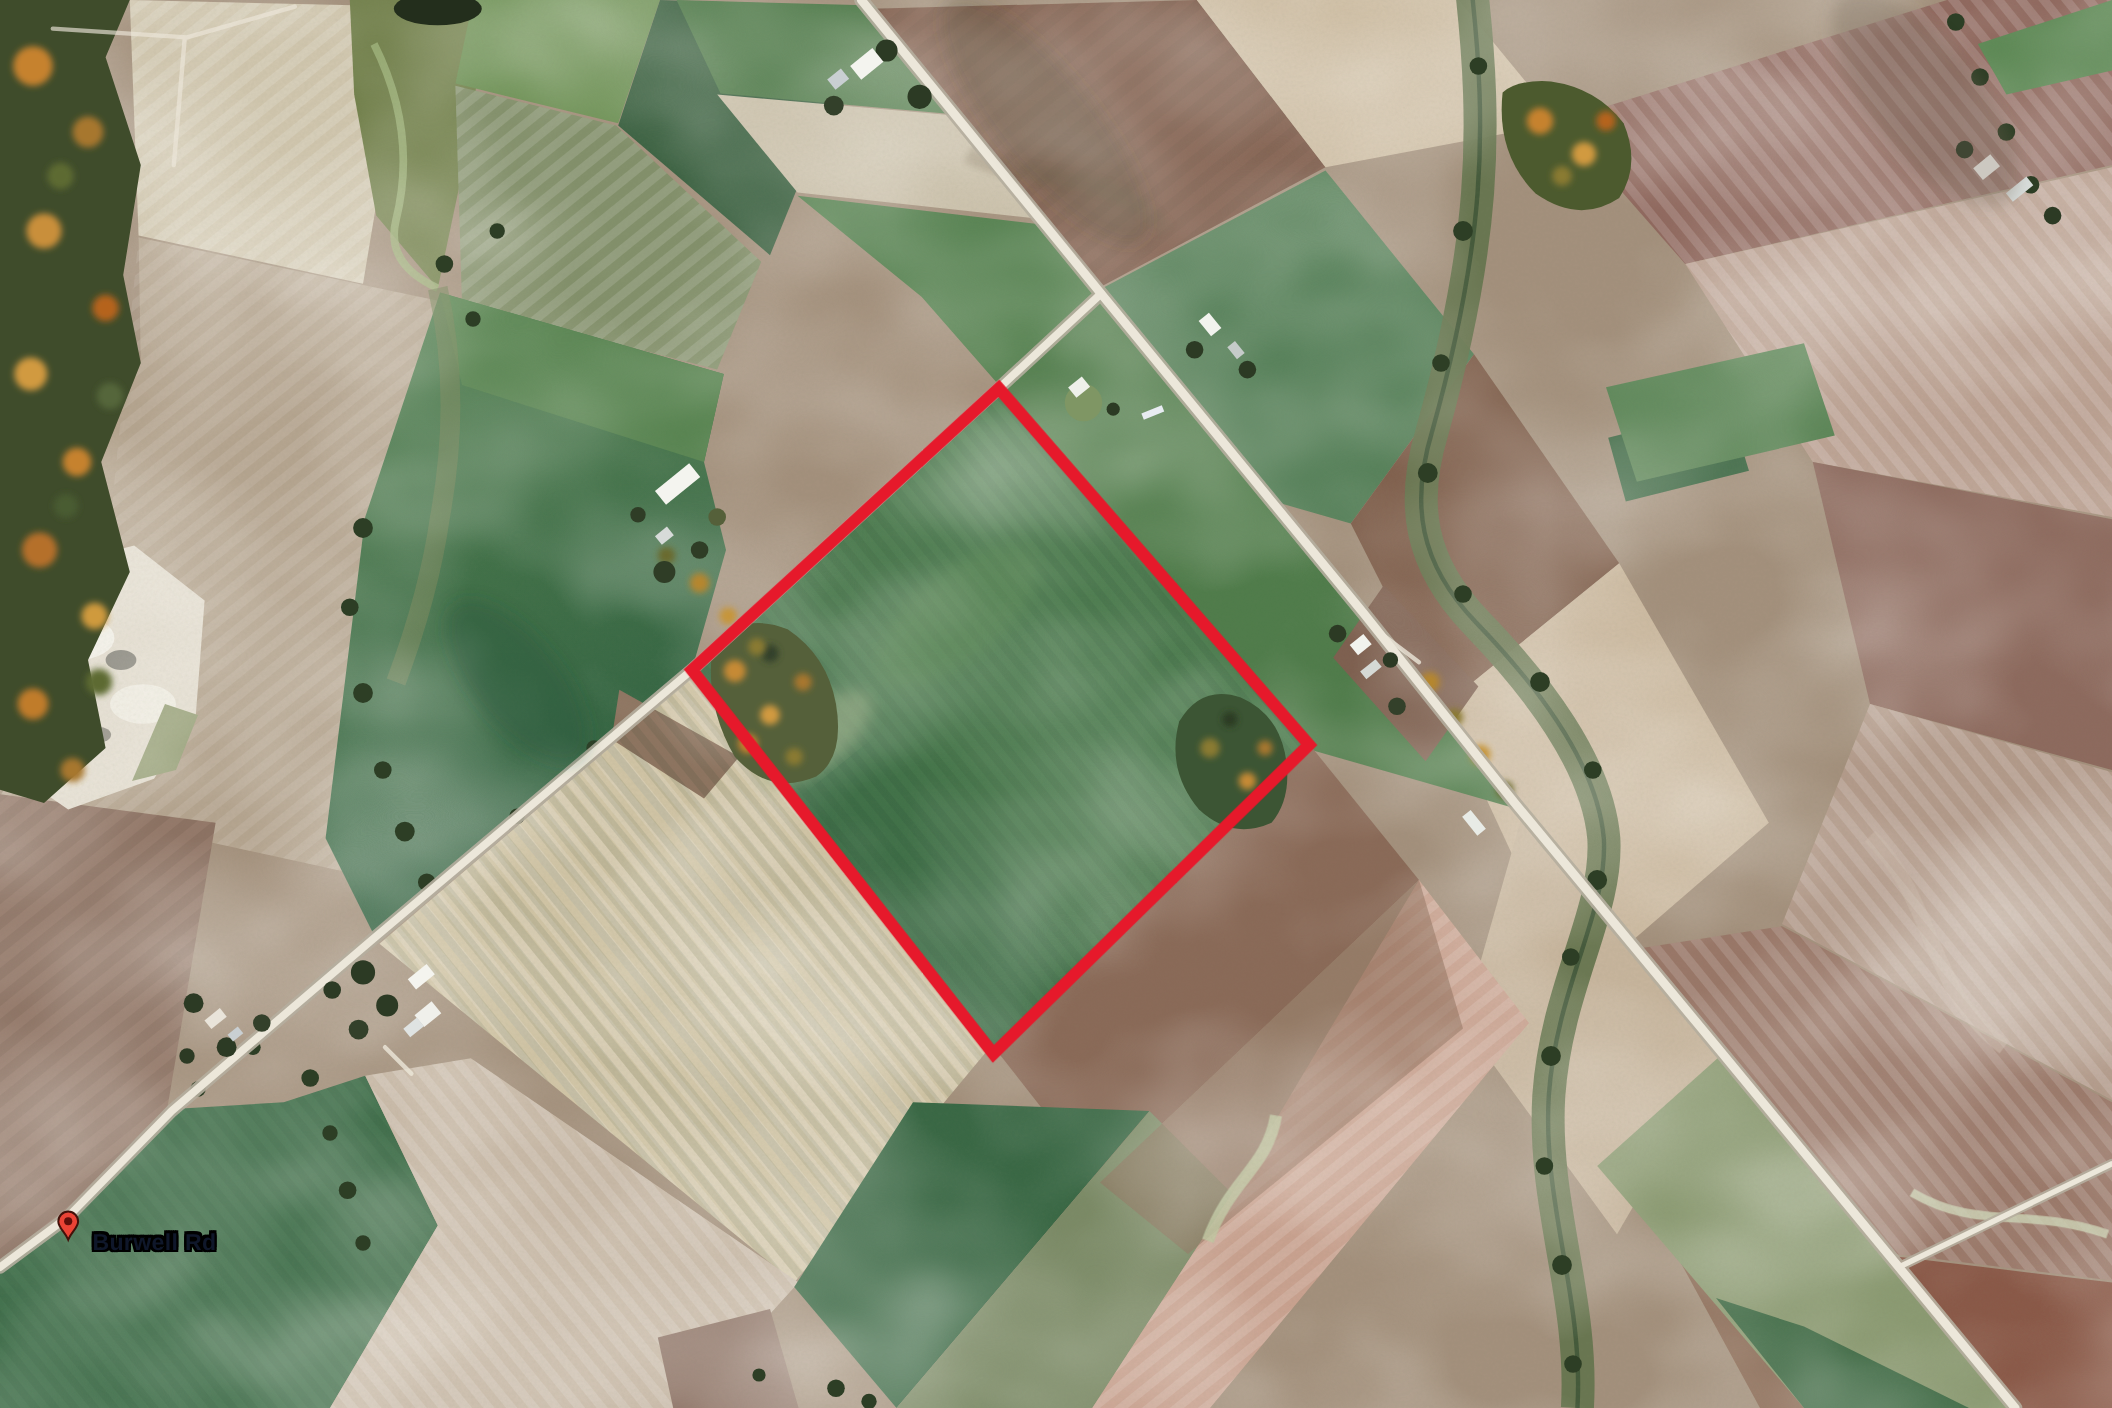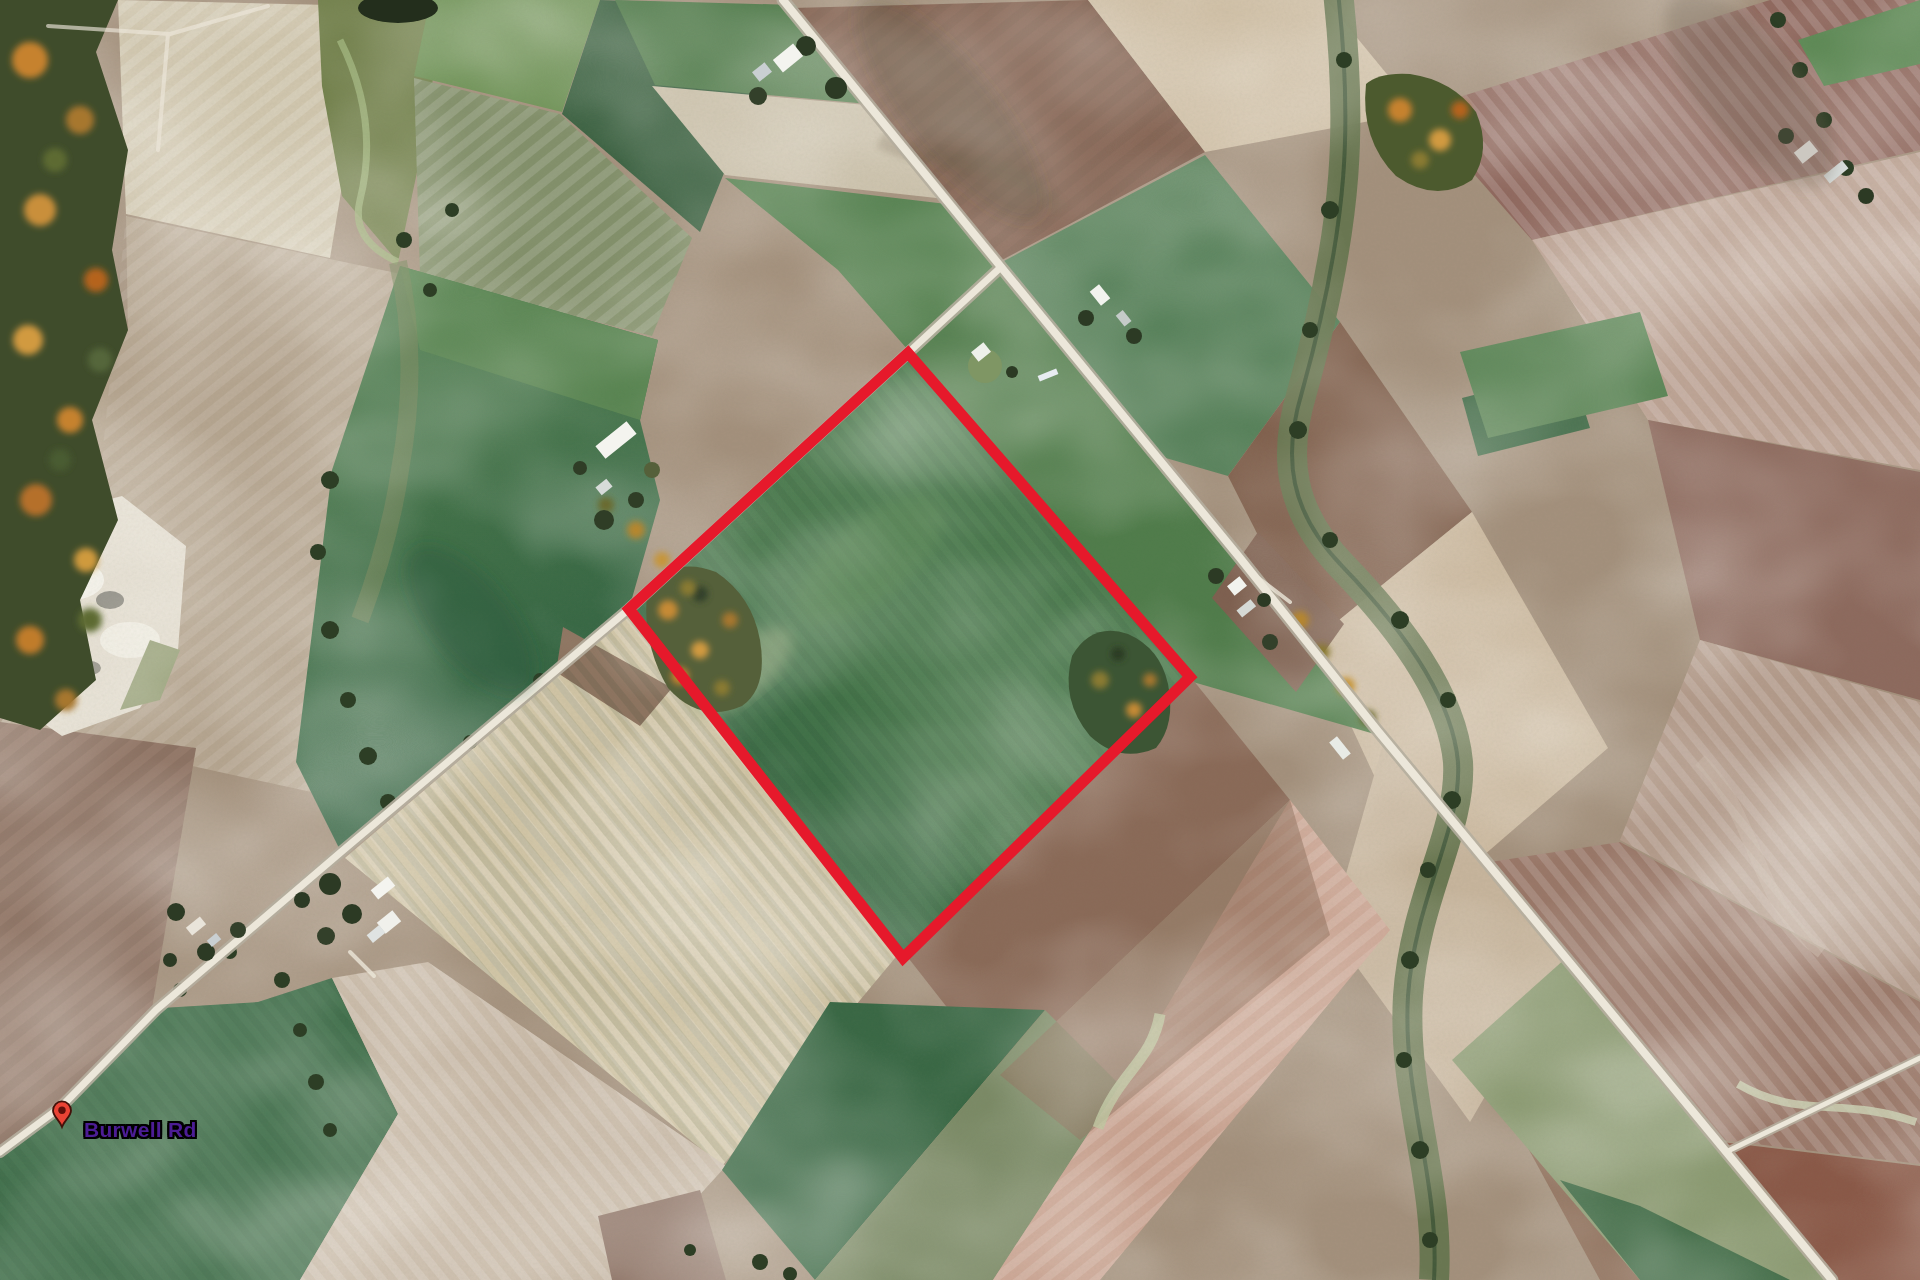--- a/index.html
+++ b/index.html
@@ -2,21 +2,21 @@
 <html><head>
 <meta charset="utf-8">
 <style>
   html,body{margin:0;padding:0;width:1920px;height:1280px;overflow:hidden;background:#a3907c;
     font-family:"Liberation Sans", sans-serif;}
   #map-stage{position:relative;width:1920px;height:1280px;}
   #scene{position:absolute;left:0;top:0;width:100%;height:100%;display:block;}
   .boundary{fill:none;stroke:#E6192B;stroke-width:11;stroke-linejoin:miter;}
   #pin-label{
     position:absolute;left:84px;top:1118px;
-    font-size:21px;font-weight:bold;color:#4c1d95;letter-spacing:.3px;white-space:nowrap;
+    font-size:21px;font-weight:bold;color:#0f172a;letter-spacing:.3px;white-space:nowrap;
     text-shadow:-2px -2px 0 #000,2px -2px 0 #000,-2px 2px 0 #000,2px 2px 0 #000,
                  0 -2px 0 #000,0 2px 0 #000,-2px 0 0 #000,2px 0 0 #000;
     text-align:right;
   }
   .rd{fill:none;stroke-linecap:round;stroke-linejoin:round;}
 </style>
 </head>
 <body>
 
 <div id="map-stage">

